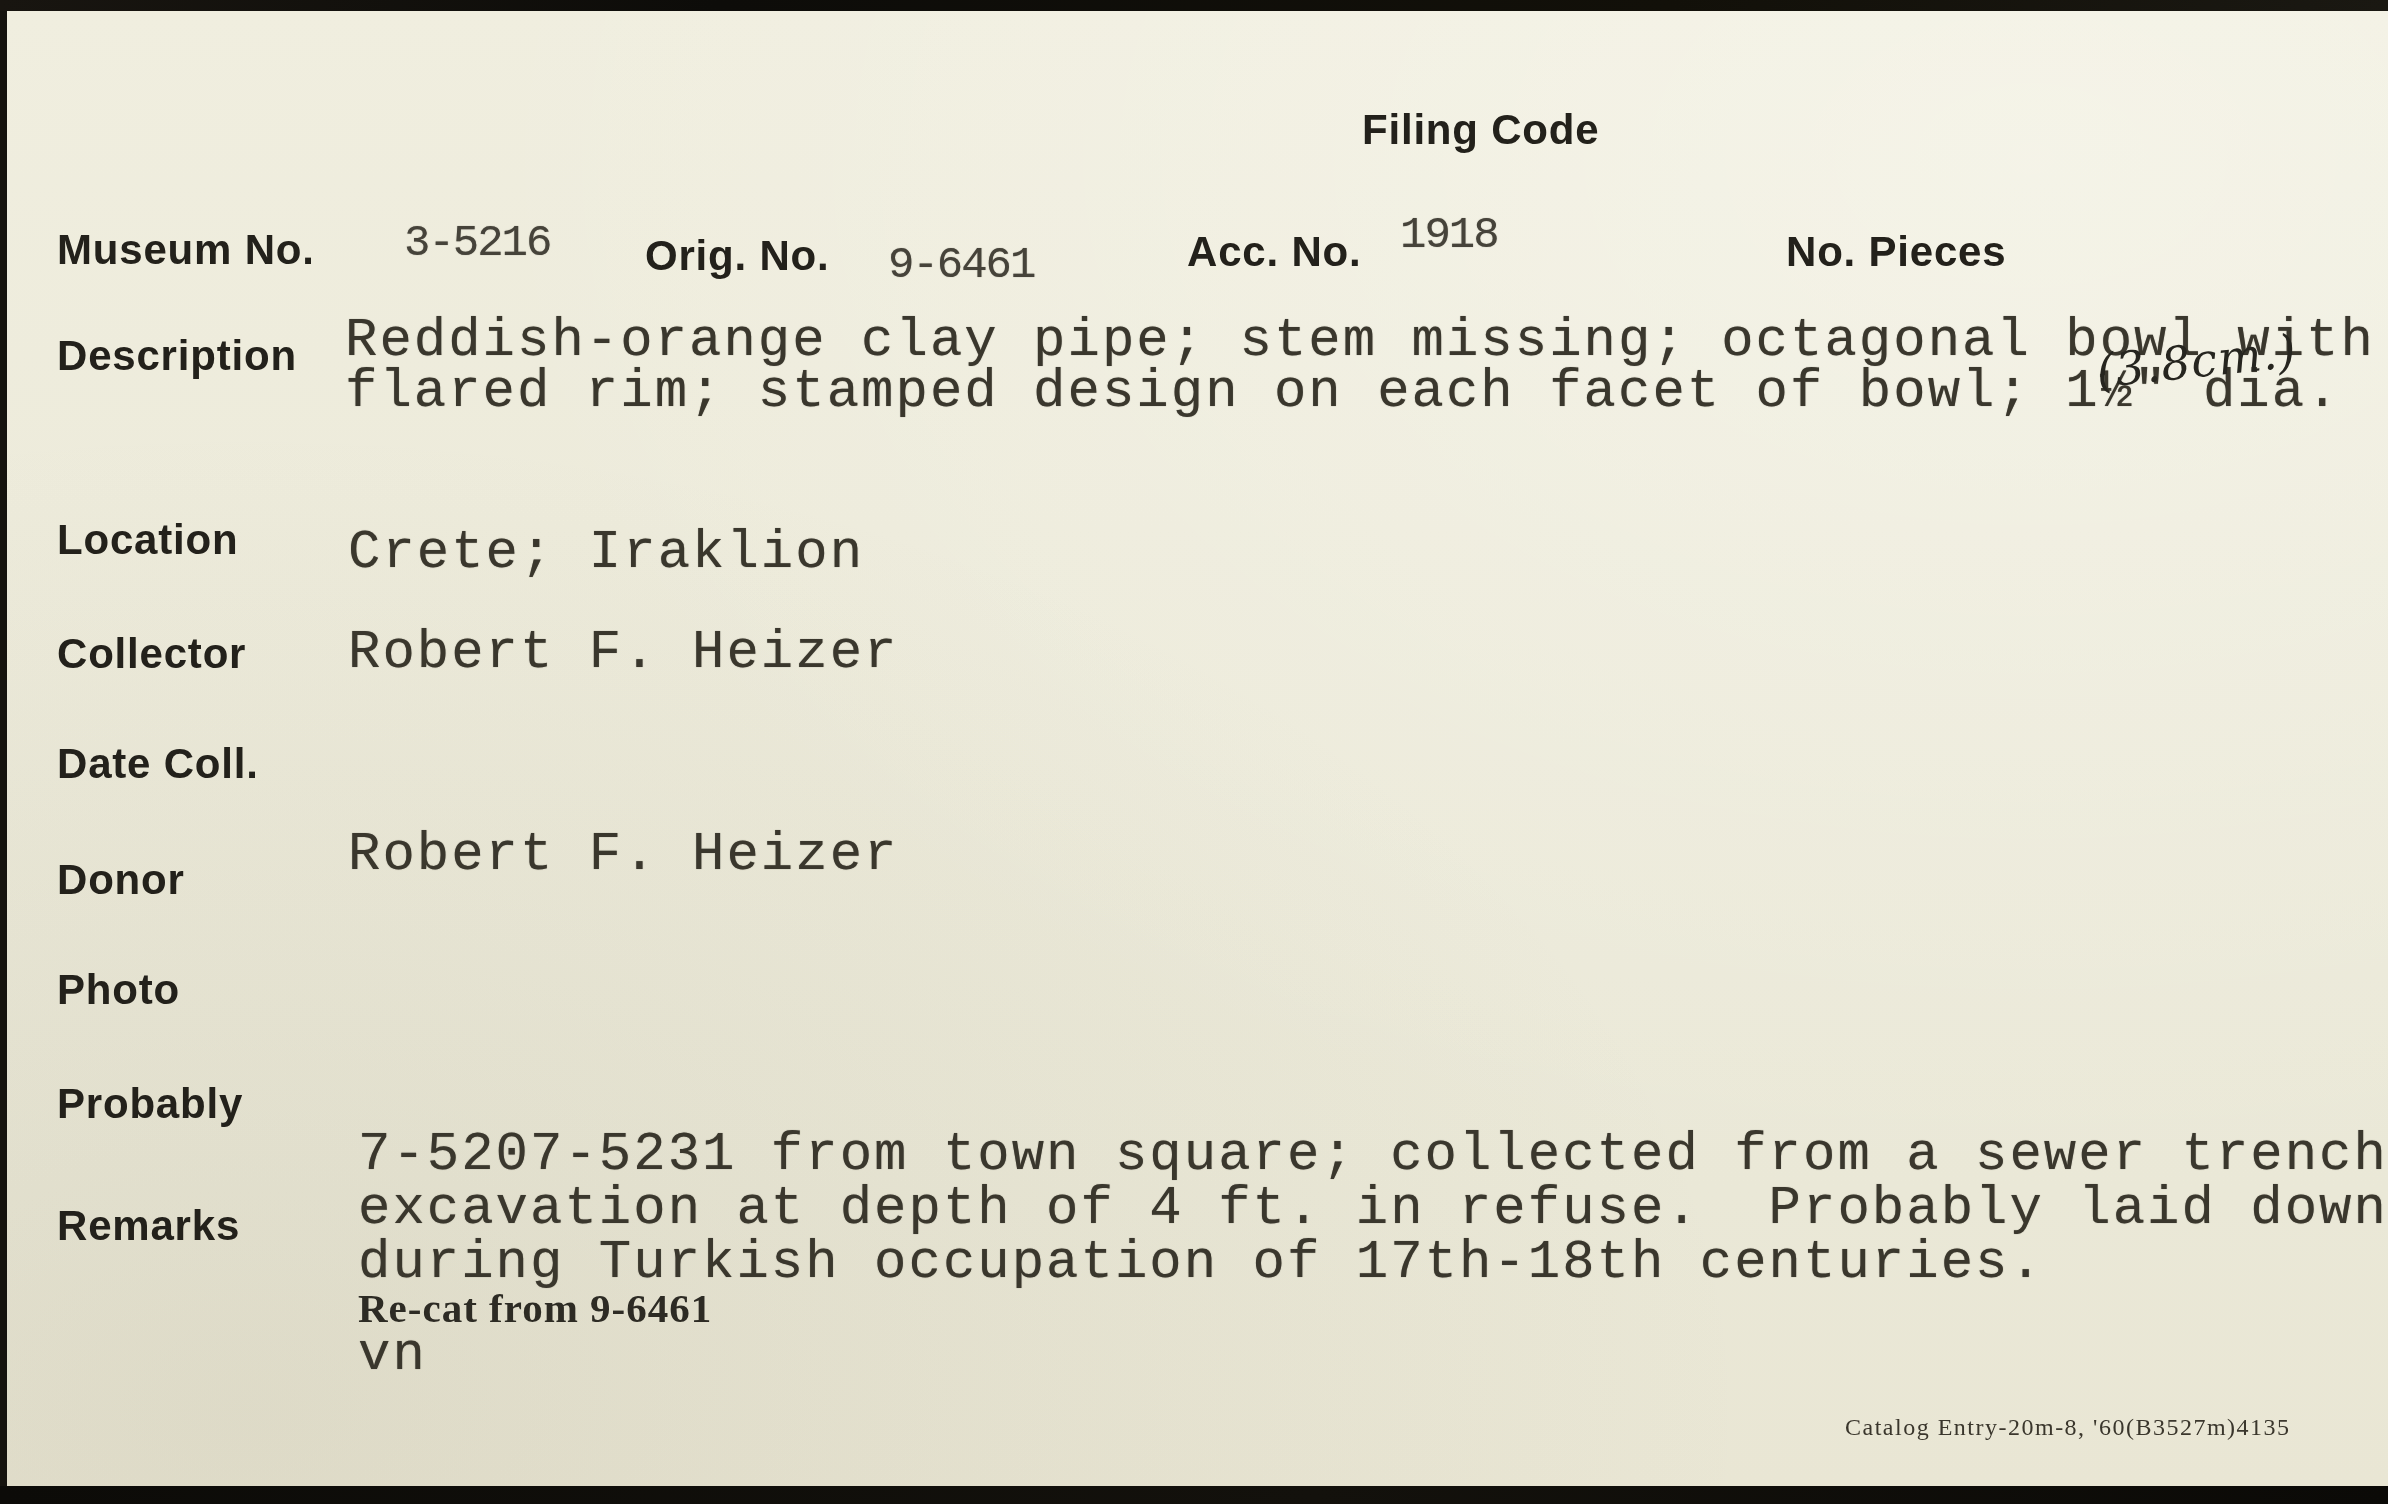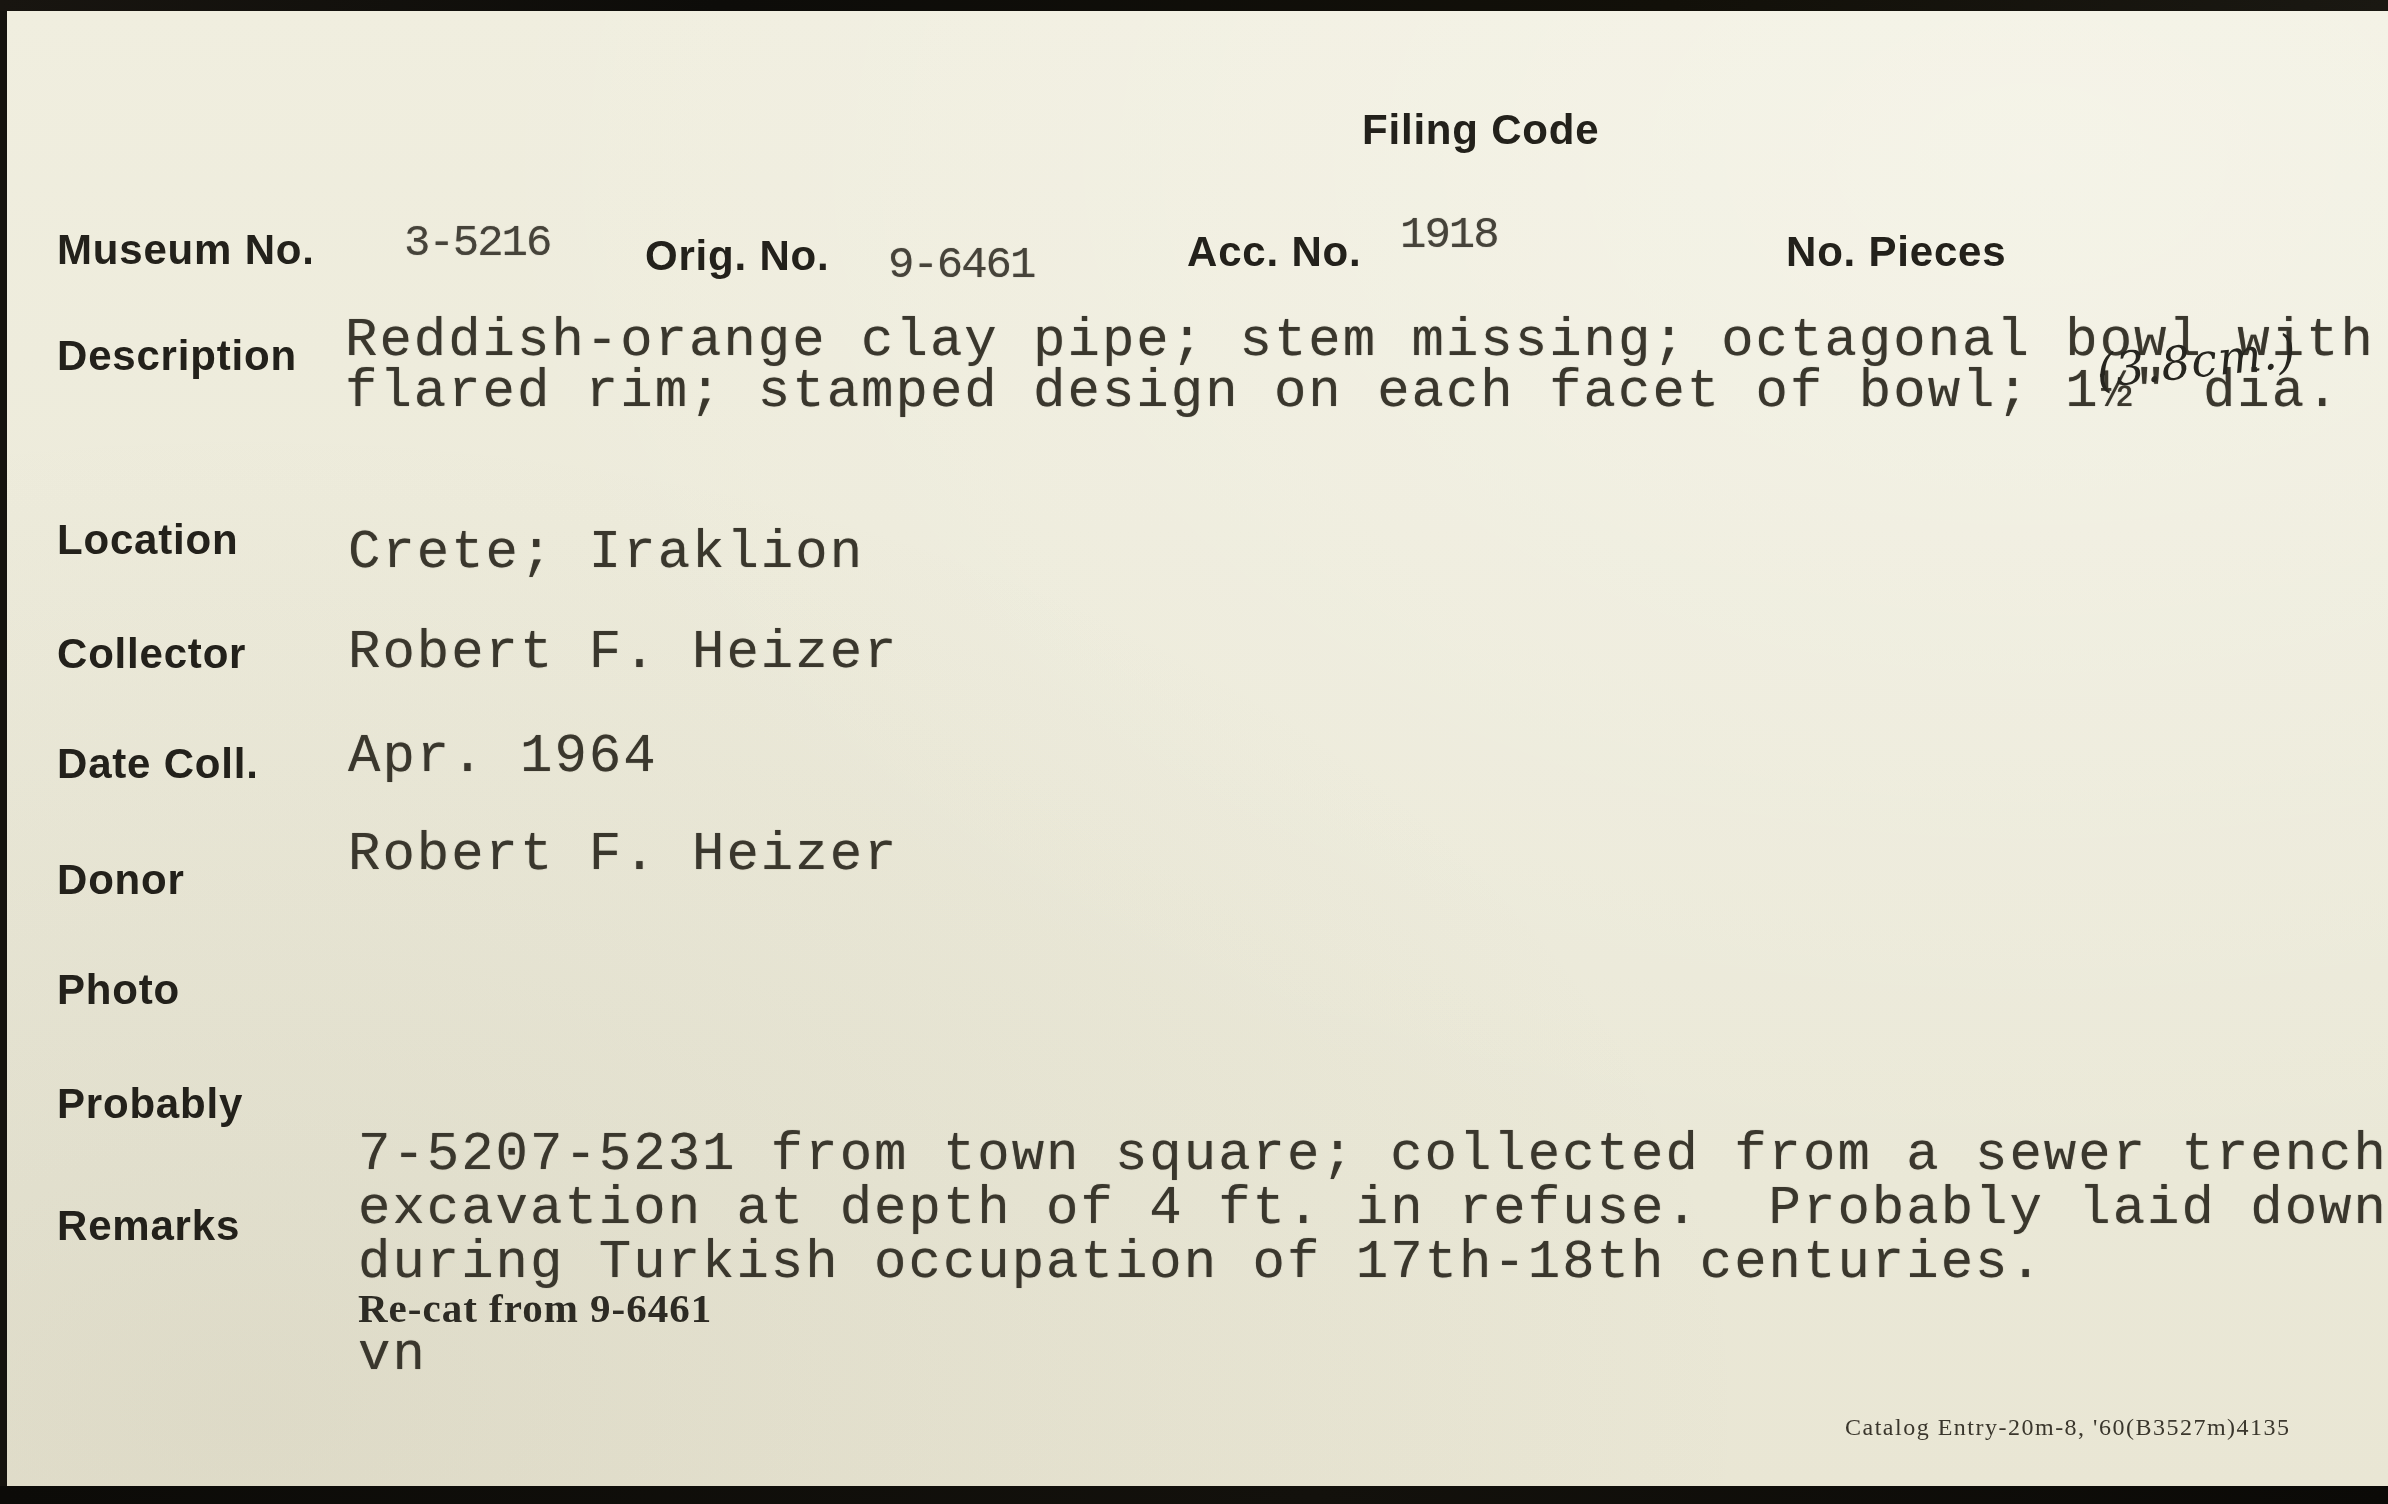--- a/index.html
+++ b/index.html
@@ -101,21 +101,20 @@
   <div class="el typed" style="left:345px; top:361px;">flared rim; stamped design on each facet of bowl; 1½" dia.</div>
   <div class="el hand" style="left:2096px; top:334px;">(3.8cm.)</div>
 
   <div class="el plabel" style="left:57px; top:516px;">Location</div>
   <div class="el typed" style="left:348px; top:522px;">Crete; Iraklion</div>
 
   <div class="el plabel" style="left:57px; top:630px;">Collector</div>
   <div class="el typed" style="left:348px; top:622px;">Robert F. Heizer</div>
 
   <div class="el plabel" style="left:57px; top:740px;">Date Coll.</div>
-  <div class="el typed" style="left:348px; top:726px;">Apr. 1964</div>
 
   <div class="el plabel" style="left:57px; top:856px;">Donor</div>
   <div class="el typed" style="left:348px; top:824px;">Robert F. Heizer</div>
 
   <div class="el plabel" style="left:57px; top:966px;">Photo</div>
 
   <div class="el plabel" style="left:57px; top:1080px;">Probably</div>
 
   <div class="el plabel" style="left:57px; top:1202px;">Remarks</div>
   <div class="el typed" style="left:358px; top:1124px;">7-5207-5231 from town square; collected from a sewer trench</div>

